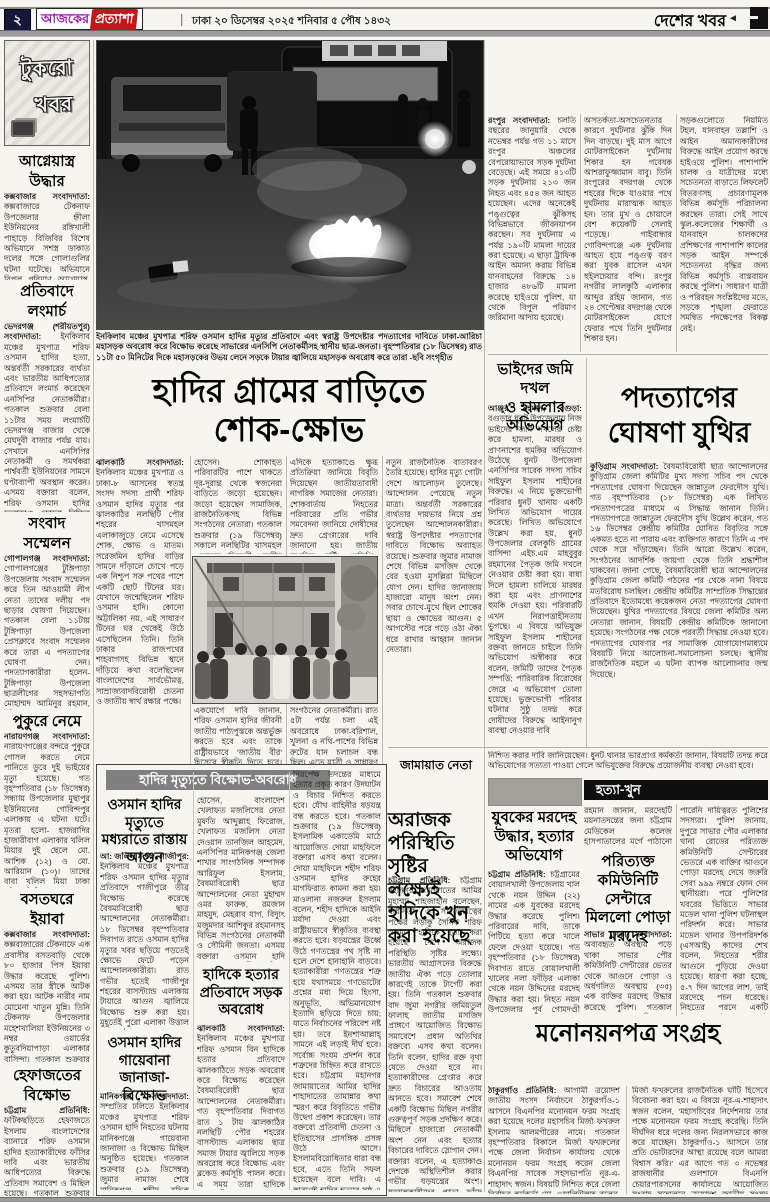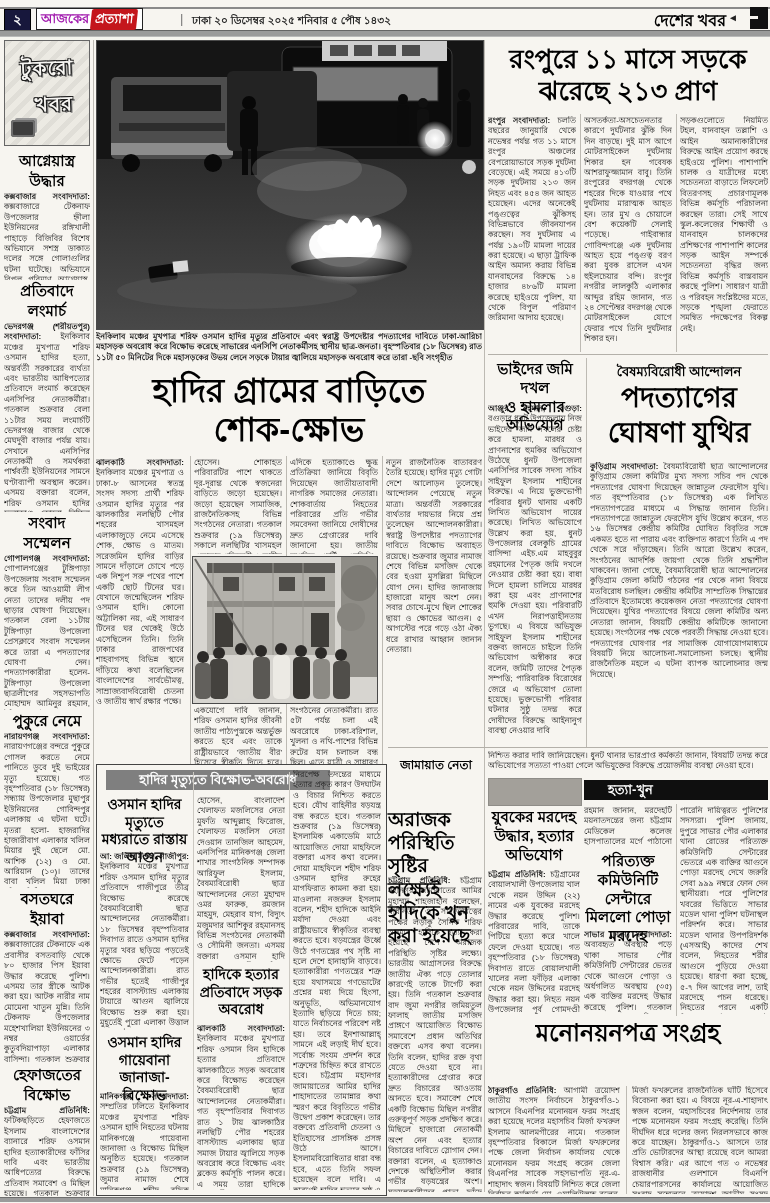--- a/index.html
+++ b/index.html
@@ -38,21 +38,21 @@
   .sb-sec{overflow:hidden;}
   .sb-head{font-weight:800;font-size:15px;text-align:center;color:#000;line-height:20px;margin:1px 0;}
   .sb-body{font-size:8px;line-height:1.3;text-align:justify;overflow:hidden;}
   .s1 .sb-body{height:88px;} .s2 .sb-body{height:190px;} .s3 .sb-body{height:156px;}
   .s4 .sb-body{height:156px;} .s5 .sb-body{height:134px;} .s6 .sb-body{height:178px;}
   
   .photo{position:absolute;border:1px solid #4a4a4a;background:#1e1e1e;overflow:hidden;}
   
   .hl{position:absolute;text-align:center;font-weight:800;color:#000;}
   .bar-grey{position:absolute;background:#7f7f7f;color:#fff;font-weight:800;font-size:13px;text-align:center;line-height:20px;}
-  .bar-black{position:absolute;background:#0f0f0f;color:#fff;font-weight:800;font-size:13px;line-height:20px;padding-left:24px;box-sizing:border-box;}
+  .bar-black{position:absolute;background:#0f0f0f;color:#fff;font-weight:800;font-size:13px;line-height:20px;padding-left:12px;box-sizing:border-box;}
   .kicker{position:absolute;font-weight:800;color:#000;text-align:center;}
   .box-frame{position:absolute;border:1px solid #444;background:transparent;}
   .grey-box{position:absolute;background:#a3a09a;border:1px solid #8f8d88;}
 </style>
 </head>
 <body>
 
 <div class="page">
 
   <div class="rule-top"></div>
@@ -232,39 +232,34 @@
         <circle cx="128" cy="96" r="6" fill="#2c2a28"></circle>
           <rect x="120" y="102" width="17" height="40" rx="5" fill="#8c8a84"></rect>
         <circle cx="148" cy="98" r="6" fill="#2c2a28"></circle>
           <rect x="140" y="104" width="17" height="38" rx="5" fill="#504e4a"></rect>
         <circle cx="10" cy="100" r="6" fill="#2c2a28"></circle>
           <rect x="2" y="106" width="16" height="36" rx="5" fill="#62605c"></rect>
       </g>
     </svg>
   </div>
 
-  <div class="hl" style="left:488px;top:44px;width:280px;font-size:26px;line-height:1.22;">
-    <div>রংপুরে ১১ মাসে সড়কে</div>
-    <div>ঝরেছে ২১৩ প্রাণ</div>
-  </div>
   <div class="bt" style="left:488px;top:116px;width:88px;height:236px;">
     <b class="byline">রংপুর সংবাদদাতা:</b> <span>চলতি বছরের জানুয়ারি থেকে নভেম্বর পর্যন্ত গত ১১ মাসে রংপুর অঞ্চলের বেপরোয়াভাবে সড়ক দুর্ঘটনা বেড়েছে। এই সময়ে ৪১৩টি সড়ক দুর্ঘটনায় ২১৩ জন নিহত এবং ৪৫৪ জন আহত হয়েছেন। এদের অনেকেই পঙ্গুত্বের ঝুঁকিসহ বিভিন্নভাবে জীবনযাপন করছেন। সব দুর্ঘটনায় এ পর্যন্ত ১৯০টি মামলা দায়ের করা হয়েছে। এ ছাড়া ট্রাফিক আইন অমান্য করায় বিভিন্ন যানবাহনের বিরুদ্ধে ১৪ হাজার ৪৮৬টি মামলা করেছে হাইওয়ে পুলিশ, যা থেকে বিপুল পরিমাণ জরিমানা আদায় হয়েছে।</span>
   </div>
   <div class="bt" style="left:584px;top:116px;width:88px;height:236px;">অসতর্কতা-অসচেতনতার কারণে দুর্ঘটনার ঝুঁকি দিন দিন বাড়ছে। দুই মাস আগে মোটরসাইকেল দুর্ঘটনায় শিকার হন গবেষক আশরাফুজ্জামান বাবু। তিনি রংপুরের বদরগঞ্জ থেকে শহরের দিকে যাওয়ার পথে দুর্ঘটনায় মারাত্মক আহত হন। তার মুখ ও চোয়ালে বেশ কয়েকটি সেলাই পড়েছে। গাইবান্ধার গোবিন্দগঞ্জে এক দুর্ঘটনায় আহত হয়ে পঙ্গুত্ব বরণ করা যুবক রাসেল এখন হুইলচেয়ার বন্দি। রংপুর নগরীর লালকুঠি এলাকার আব্দুর রহিম জানান, গত ২৪ সেপ্টেম্বর বদরগঞ্জ থেকে মোটরসাইকেল যোগে ফেরার পথে তিনি দুর্ঘটনার শিকার হন।</div>
   <div class="bt" style="left:680px;top:116px;width:88px;height:236px;">সড়কগুলোতে নিয়মিত টহল, যানবাহন তল্লাশি ও আইন অমান্যকারীদের বিরুদ্ধে আইন প্রয়োগ করছে হাইওয়ে পুলিশ। পাশাপাশি চালক ও যাত্রীদের মধ্যে সচেতনতা বাড়াতে লিফলেট বিতরণসহ প্রচারণামূলক বিভিন্ন কর্মসূচি পরিচালনা করছেন তারা। সেই সাথে স্কুল-কলেজের শিক্ষার্থী ও যানবাহন চালকদের প্রশিক্ষণের পাশাপাশি কালের সড়ক আইন সম্পর্কে সচেতনতা বৃদ্ধির জন্য বিভিন্ন কর্মসূচি বাস্তবায়ন করছে পুলিশ। সাধারণ যাত্রী ও পরিবহন সংশ্লিষ্টদের মতে, সড়কে শৃঙ্খলা ফেরাতে সমন্বিত পদক্ষেপের বিকল্প নেই।</div>
 
   <div class="hl" style="left:488px;top:360px;width:94px;font-size:15px;line-height:1.25;">
     <div>ভাইদের জমি দখল</div>
     <div>ও হামলার অভিযোগ</div>
   </div>
   <div class="bt" style="left:488px;top:404px;width:94px;height:342px;">
     <b class="byline">আঞ্জুর রহমান, বগুড়া:</b> <span>বগুড়ার ধুনট উপজেলায় নিজ ভাইদের জমি দখলের চেষ্টা করে হামলা, মারধর ও প্রাণনাশের হুমকির অভিযোগ উঠেছে ধুনট উপজেলা এনসিপির সাবেক সদস্য সচিব সাইফুল ইসলাম শাহীনের বিরুদ্ধে। এ নিয়ে ভুক্তভোগী পরিবার ধুনট থানায় একটি লিখিত অভিযোগ দায়ের করেছে। লিখিত অভিযোগে উল্লেখ করা হয়, ধুনট উপজেলার বেলকুচি গ্রামের বাসিন্দা এইচ.এম মাহবুবুর রহমানের পৈতৃক জমি দখলে নেওয়ার চেষ্টা করা হয়। বাধা দিলে হামলা চালিয়ে মারধর করা হয় এবং প্রাণনাশের হুমকি দেওয়া হয়। পরিবারটি এখন নিরাপত্তাহীনতায় ভুগছে। এ বিষয়ে অভিযুক্ত সাইফুল ইসলাম শাহীনের বক্তব্য জানতে চাইলে তিনি অভিযোগ অস্বীকার করে বলেন, জমিটি তাদের পৈতৃক সম্পত্তি; পারিবারিক বিরোধের জেরে এ অভিযোগ তোলা হয়েছে। ভুক্তভোগী পরিবার ঘটনার সুষ্ঠু তদন্ত করে দোষীদের বিরুদ্ধে আইনানুগ ব্যবস্থা নেওয়ার দাবি</span>
   </div>
 
-  <div class="kicker" style="left:590px;top:362px;width:178px;font-size:13px;">বৈষম্যবিরোধী আন্দোলন</div>
   <div class="hl" style="left:590px;top:380px;width:178px;font-size:28px;line-height:1.25;">
     <div>পদত্যাগের</div>
     <div>ঘোষণা যুথির</div>
   </div>
   <div class="bt" style="left:590px;top:462px;width:178px;height:284px;">
     <b class="byline">কুড়িগ্রাম সংবাদদাতা:</b> <span>বৈষম্যবিরোধী ছাত্র আন্দোলনের কুড়িগ্রাম জেলা কমিটির মুখ্য সদস্য সচিব পদ থেকে পদত্যাগের ঘোষণা দিয়েছেন জান্নাতুল ফেরদৌস যুথি। গত বৃহস্পতিবার (১৮ ডিসেম্বর) এক লিখিত পদত্যাগপত্রের মাধ্যমে এ সিদ্ধান্ত জানান তিনি। পদত্যাগপত্রে জান্নাতুল ফেরদৌস যুথি উল্লেখ করেন, গত ১৬ ডিসেম্বর কেন্দ্রীয় কমিটির ঘোষিত বিবৃতির সঙ্গে একমত হতে না পারায় এবং ব্যক্তিগত কারণে তিনি এ পদ থেকে সরে দাঁড়াচ্ছেন। তিনি আরো উল্লেখ করেন, সংগঠনের আদর্শিক জায়গা থেকে তিনি শ্রদ্ধাশীল থাকবেন। জানা গেছে, বৈষম্যবিরোধী ছাত্র আন্দোলনের কুড়িগ্রাম জেলা কমিটি গঠনের পর থেকে নানা বিষয়ে মতবিরোধ চলছিল। কেন্দ্রীয় কমিটির সাম্প্রতিক সিদ্ধান্তের প্রতিবাদে ইতোমধ্যে কয়েকজন নেতা পদত্যাগের ঘোষণা দিয়েছেন। যুথির পদত্যাগের বিষয়ে জেলা কমিটির অন্য নেতারা জানান, বিষয়টি কেন্দ্রীয় কমিটিকে জানানো হয়েছে। সংগঠনের পক্ষ থেকে পরবর্তী সিদ্ধান্ত নেওয়া হবে। পদত্যাগের ঘোষণার পর সামাজিক যোগাযোগমাধ্যমে বিষয়টি নিয়ে আলোচনা-সমালোচনা চলছে। স্থানীয় রাজনৈতিক মহলে এ ঘটনা ব্যাপক আলোচনার জন্ম দিয়েছে।</span>
   </div>
 
   <div class="box-frame" style="left:96px;top:764px;width:289px;height:430px;"></div>
   <div class="bar-grey" style="left:106px;top:770px;width:224px;height:20px;">হাদির মৃত্যুতে বিক্ষোভ-অবরোধ</div>

